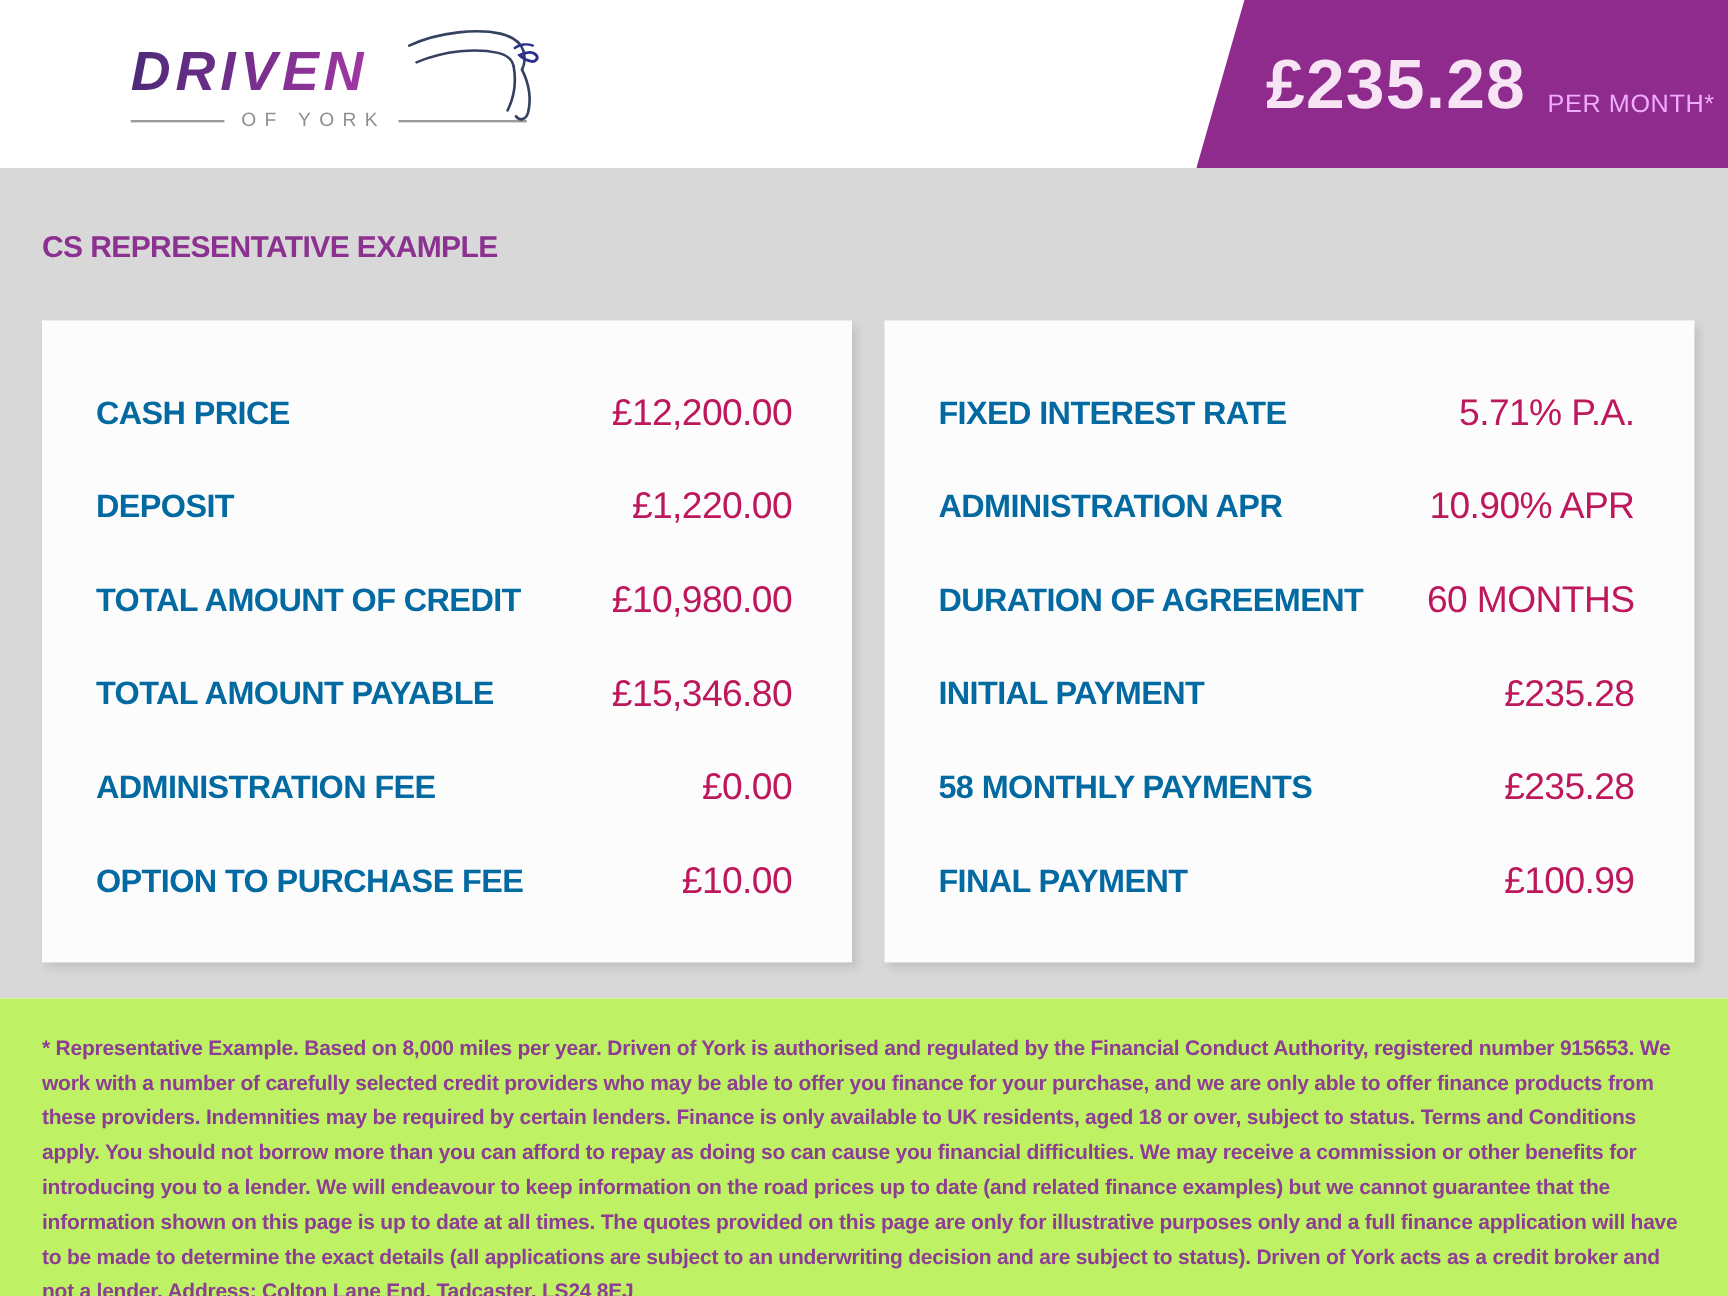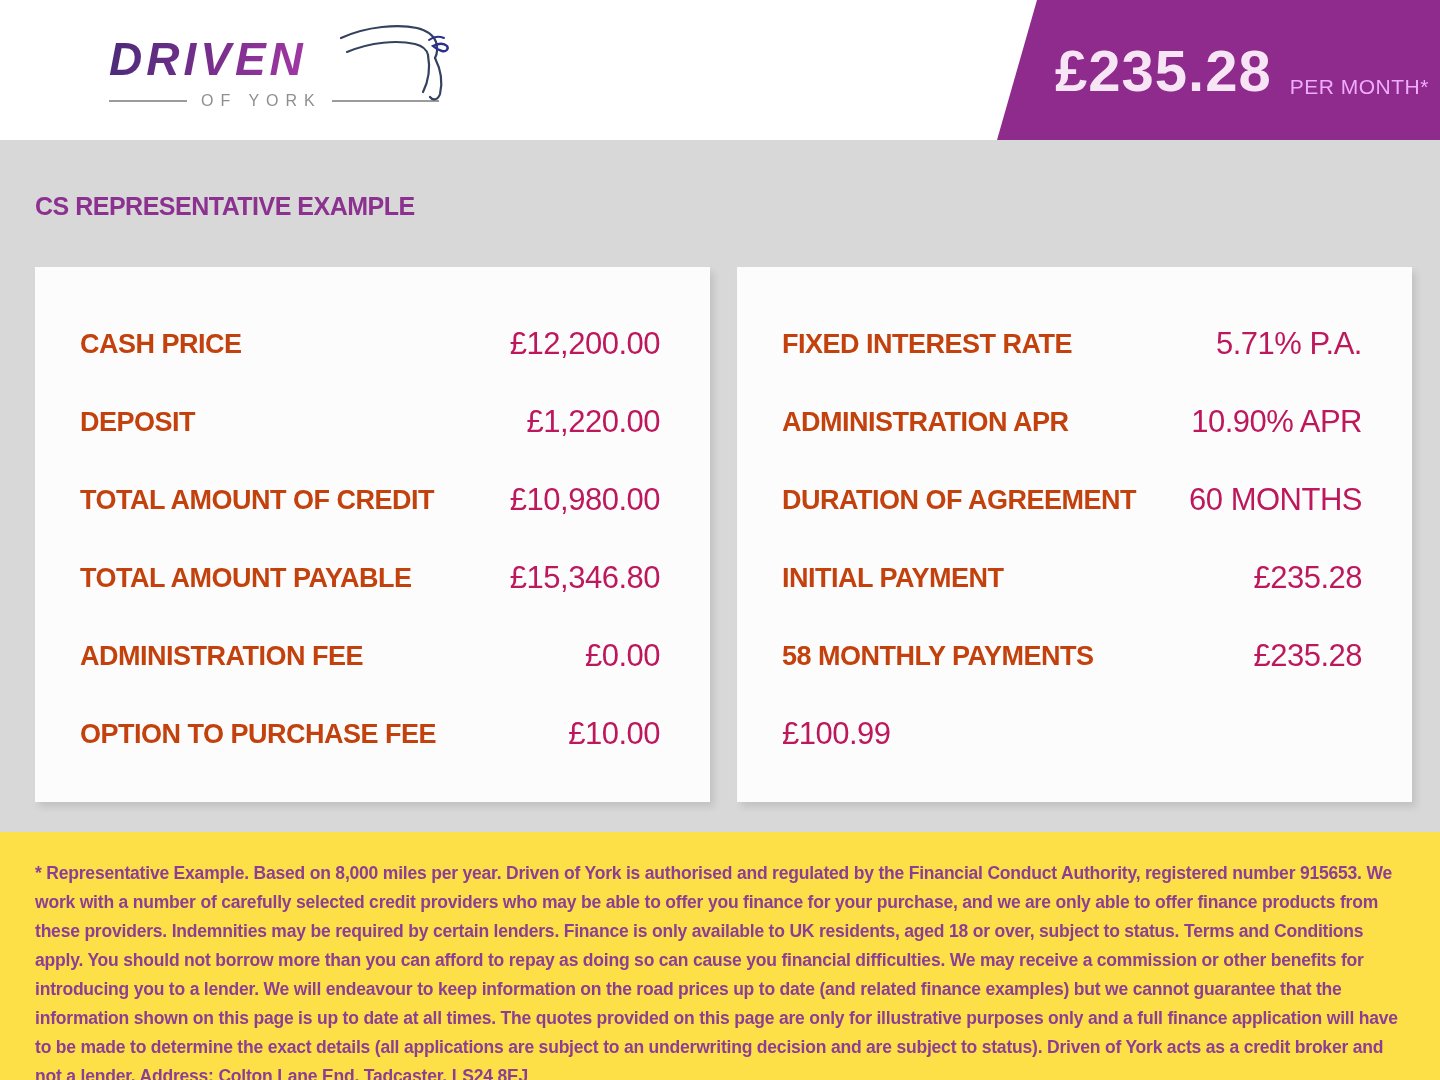--- a/index.html
+++ b/index.html
@@ -121,35 +121,35 @@
   }
   .finance-row {
     height: 78px;
     display: flex;
     justify-content: space-between;
     align-items: center;
   }
   .finance-label {
     font-size: 27px;
     font-weight: 700;
-    color: #c2410c;
+    color: #0369a1;
     letter-spacing: -0.5px;
     white-space: nowrap;
   }
   .finance-value {
     font-size: 31px;
     font-weight: 400;
     color: #be185d;
     letter-spacing: -0.5px;
     white-space: nowrap;
   }
 
   
   .disclaimer-section {
-    background: #fde047;
+    background: #bef264;
     padding: 27px 32px 0 35px;
     height: 248px;
   }
   .disclaimer-text {
     font-size: 17.5px;
     line-height: 29px;
     font-weight: 700;
     color: #8e3d94;
     letter-spacing: -0.2px;
     max-width: 1378px;
@@ -235,20 +235,21 @@
       </div>
       <div class="finance-row">
         <span class="finance-label">INITIAL PAYMENT</span>
         <span class="finance-value">£235.28</span>
       </div>
       <div class="finance-row">
         <span class="finance-label">58 MONTHLY PAYMENTS</span>
         <span class="finance-value">£235.28</span>
       </div>
       <div class="finance-row">
+        <span class="finance-label">FINAL PAYMENT</span>
         <span class="finance-value">£100.99</span>
       </div>
     </div>
 
   </div>
 </div>
 
 <div class="disclaimer-section">
   <p class="disclaimer-text">* Representative Example. Based on 8,000 miles per year. Driven of York is authorised and regulated by the Financial Conduct Authority, registered number 915653. We work with a number of carefully selected credit providers who may be able to offer you finance for your purchase, and we are only able to offer finance products from these providers. Indemnities may be required by certain lenders. Finance is only available to UK residents, aged 18 or over, subject to status. Terms and Conditions apply. You should not borrow more than you can afford to repay as doing so can cause you financial difficulties. We may receive a commission or other benefits for introducing you to a lender. We will endeavour to keep information on the road prices up to date (and related finance examples) but we cannot guarantee that the information shown on this page is up to date at all times. The quotes provided on this page are only for illustrative purposes only and a full finance application will have to be made to determine the exact details (all applications are subject to an underwriting decision and are subject to status). Driven of York acts as a credit broker and not a lender. Address: Colton Lane End, Tadcaster, LS24 8EJ</p>
 </div>

